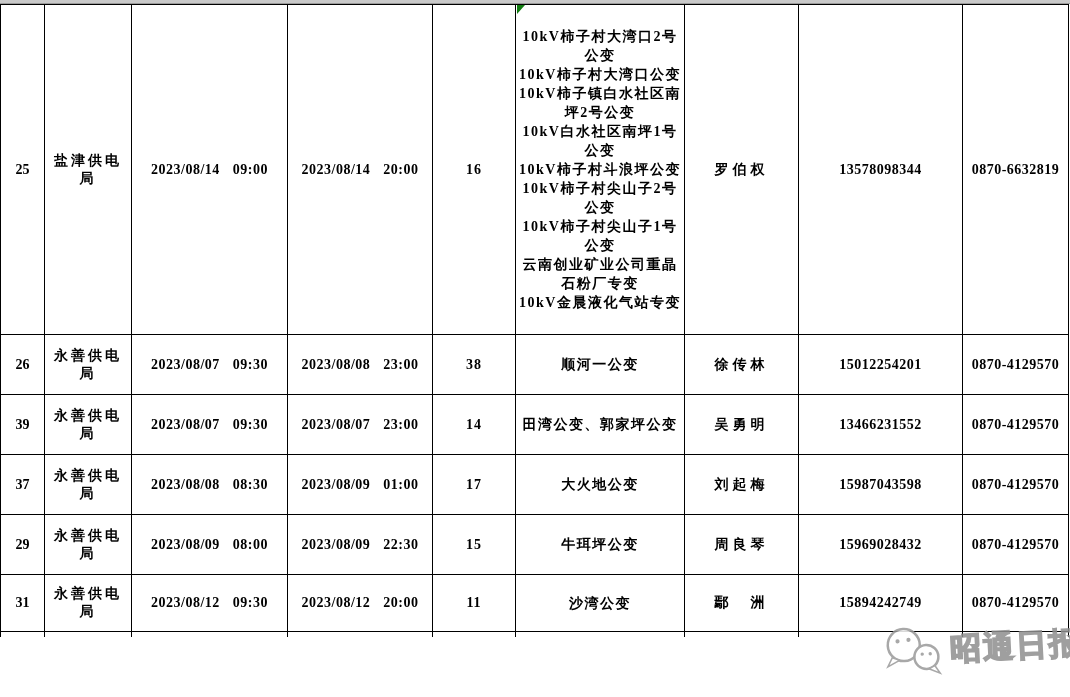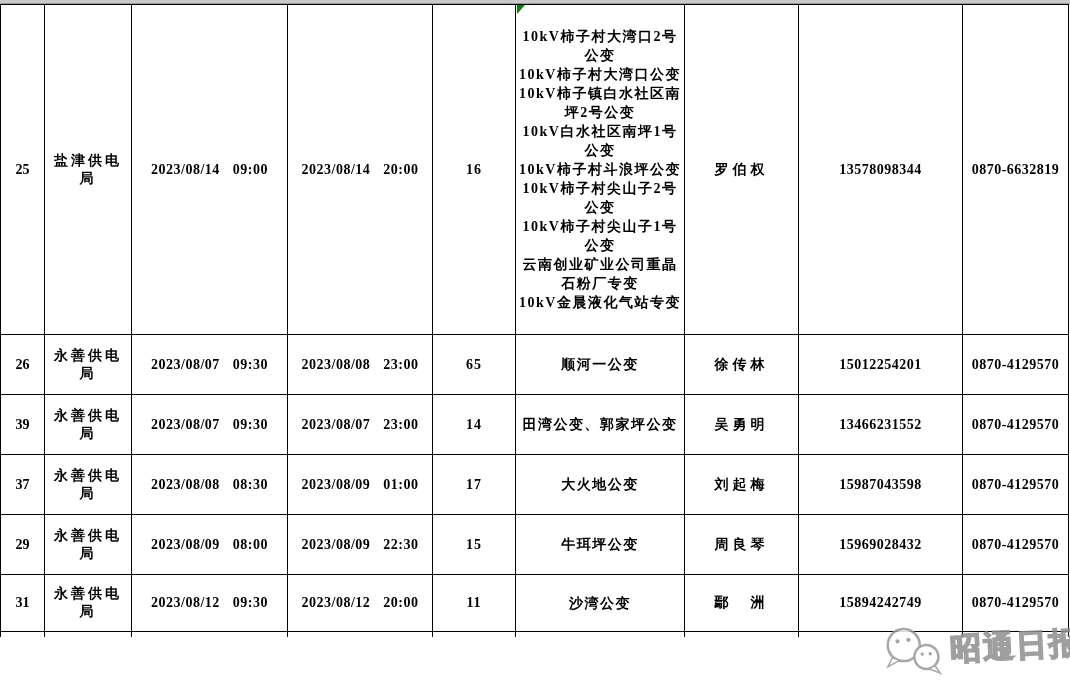--- a/index.html
+++ b/index.html
@@ -108,21 +108,21 @@
     <td class="name">罗伯权</td>
     <td class="phone">13578098344</td>
     <td class="phone">0870-6632819</td>
   </tr>
 
   <tr>
     <td class="num">26</td>
     <td class="bureau">永善供电局</td>
     <td class="datetime">2023/08/07 09:30</td>
     <td class="datetime">2023/08/08 23:00</td>
-    <td class="count">65</td>
+    <td class="count">38</td>
     <td class="areas">
           <div>顺河一公变</div>
         </td>
     <td class="name">徐传林</td>
     <td class="phone">15012254201</td>
     <td class="phone">0870-4129570</td>
   </tr>
 
   <tr>
     <td class="num">39</td>

